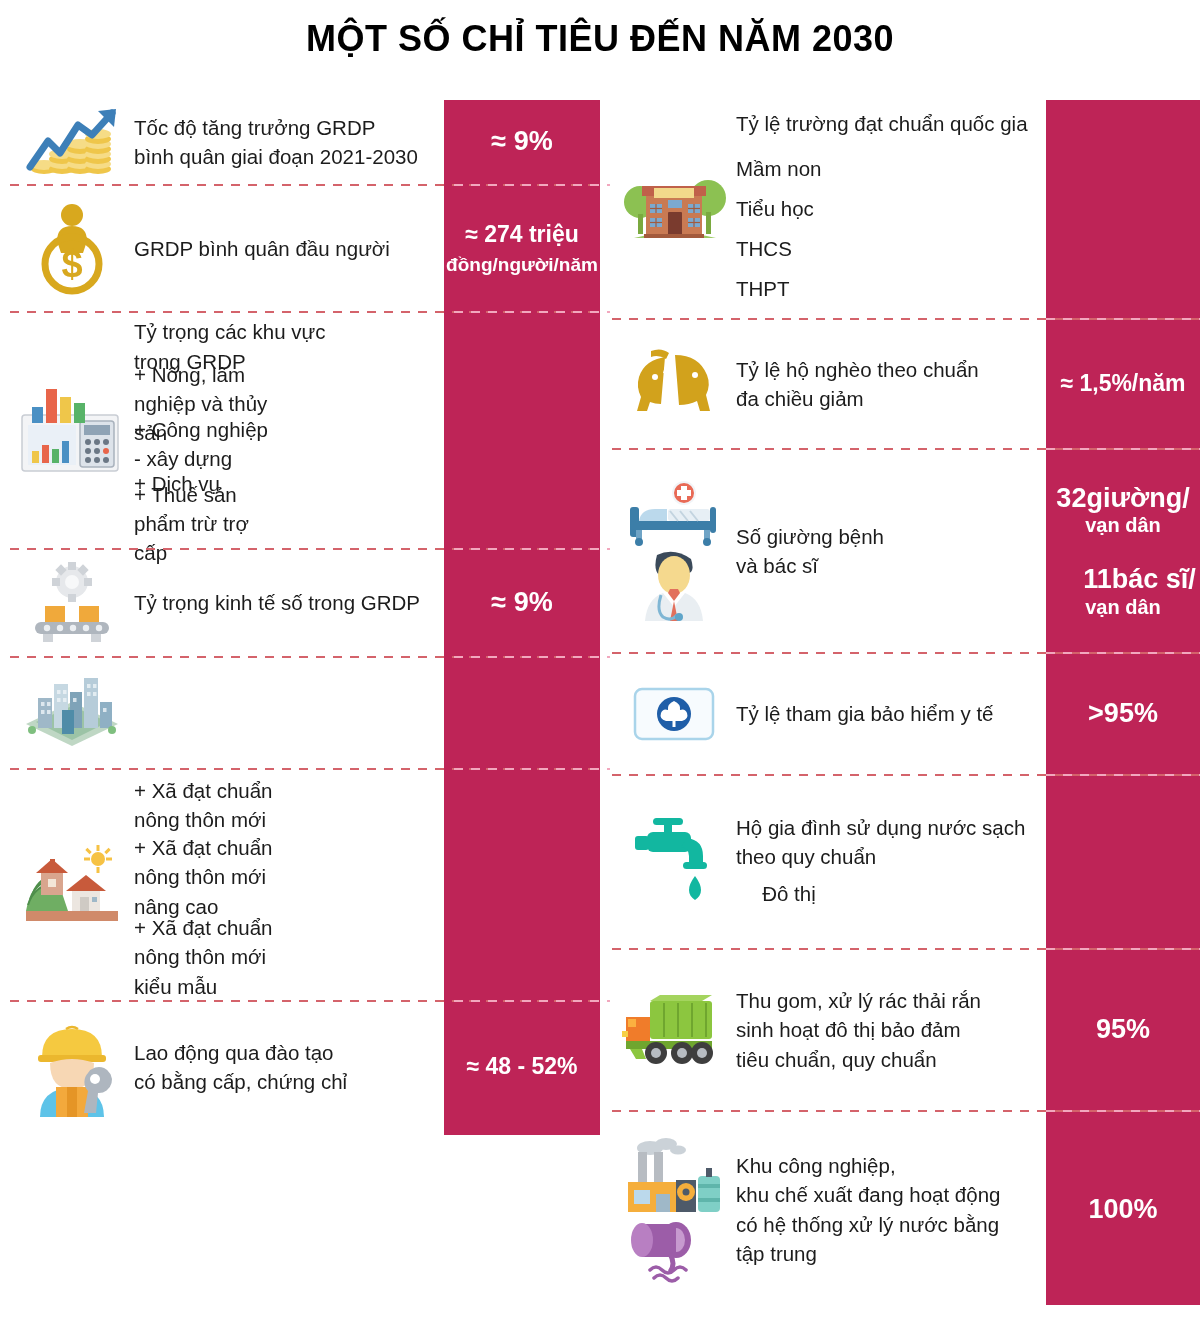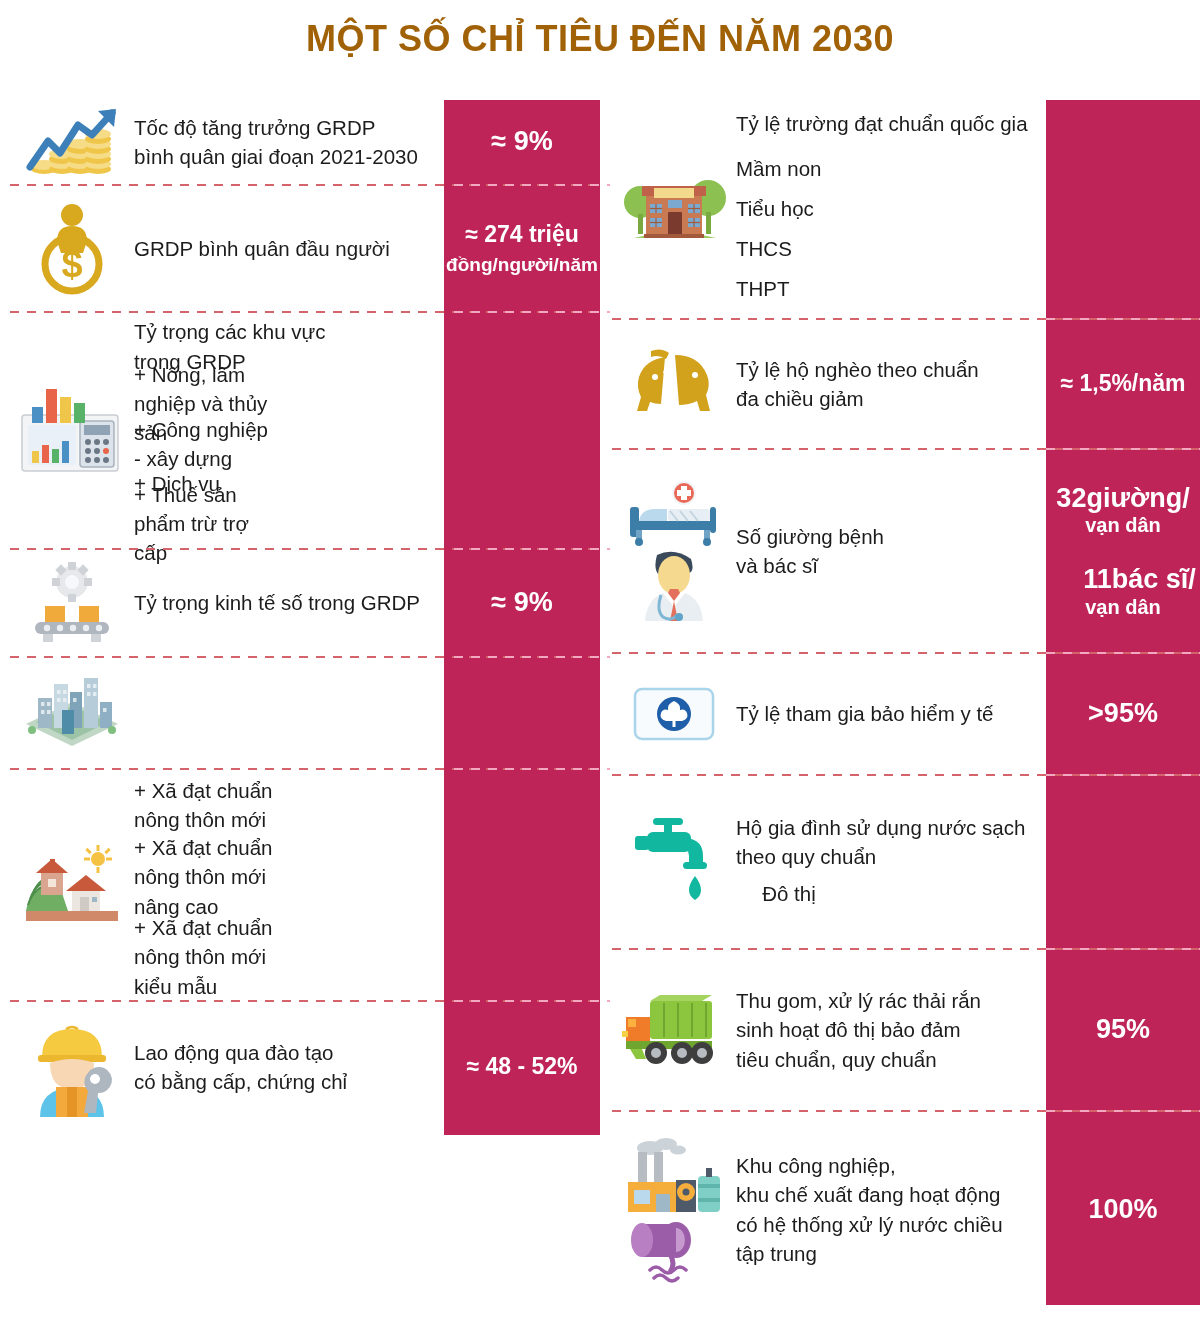--- a/index.html
+++ b/index.html
@@ -23,21 +23,21 @@
   
   .title {
     position: absolute;
     top: 18px;
     left: 0;
     width: 1200px;
     text-align: center;
     font-size: 36px;
     font-weight: 700;
     letter-spacing: 0.5px;
-    color: #a16207;
+    color: #000000;
   }
 
   
   .col {
     position: absolute;
     top: 100px;
   }
   .col-left  { left: 10px;  width: 590px; }
   .col-right { left: 612px; width: 588px; }
 
@@ -744,21 +744,21 @@
               <g fill="none" stroke="#9C5DA8" stroke-width="3.5" stroke-linecap="round">
                 <path d="M26 50 q6-6 12 0 q6 6 12 0 q6-6 12 0"></path>
                 <path d="M30 58 q6-6 12 0 q6 6 12 0"></path>
               </g>
             </svg>
           </div>
         </div>
         <div class="label-cell">
           <div class="label">Khu công nghiệp,</div>
           <div class="label">khu chế xuất đang hoạt động</div>
-          <div class="label">có hệ thống xử lý nước chiều</div>
+          <div class="label">có hệ thống xử lý nước bằng</div>
           <div class="label">tập trung</div>
         </div>
         <div class="value-cell">
           <div class="value">100%</div>
         </div>
       </div>
     </div>
 
   </div>
 </div>

